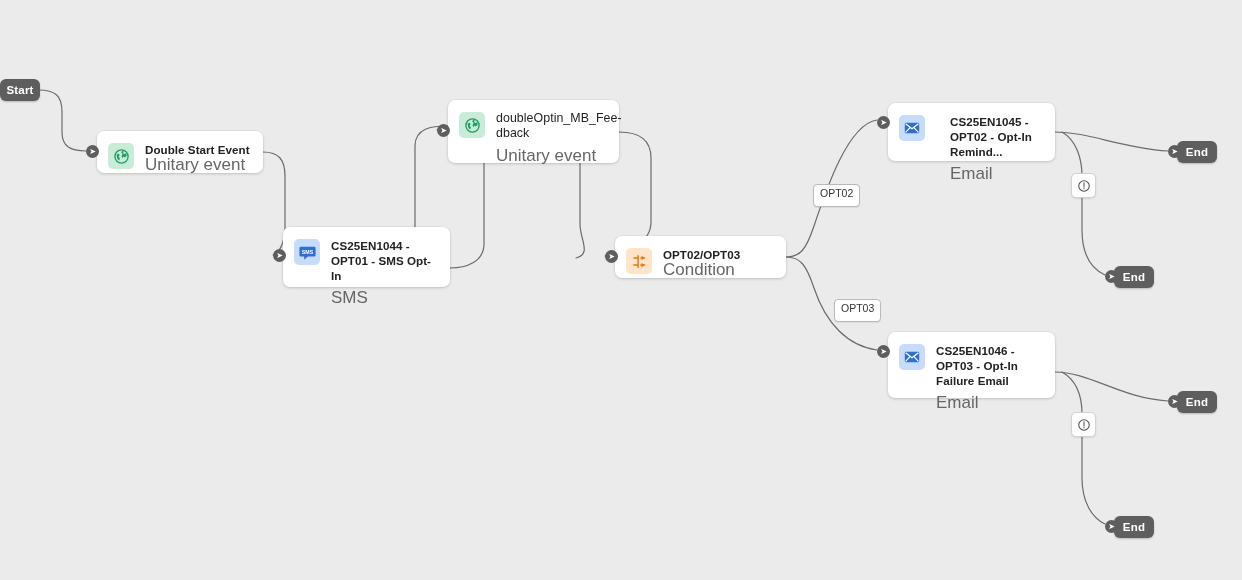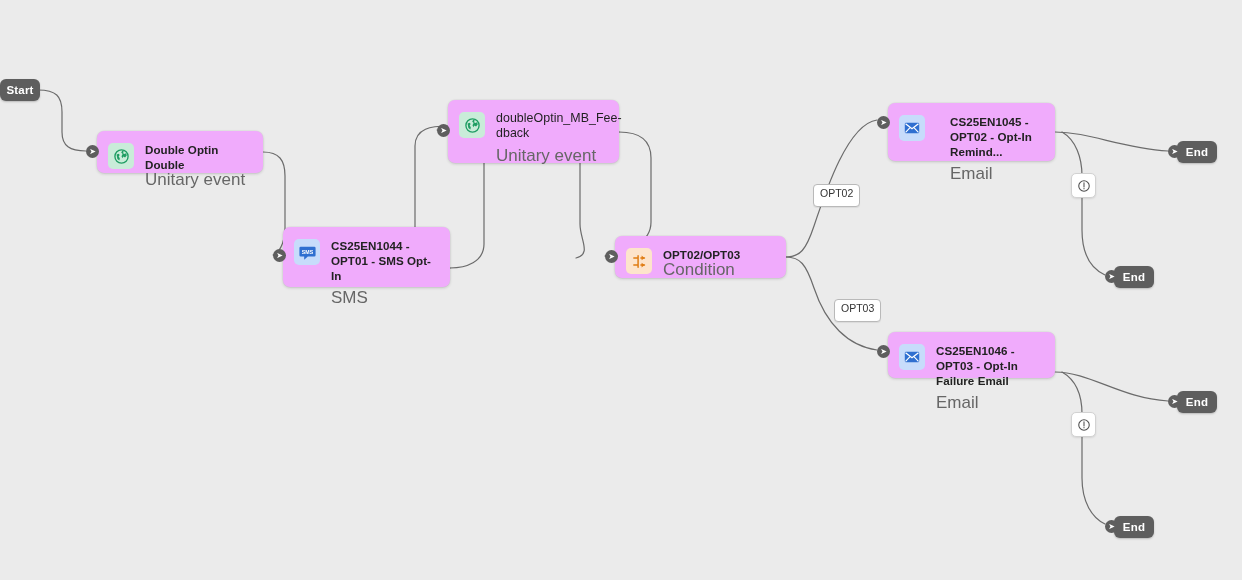--- a/index.html
+++ b/index.html
@@ -43,21 +43,21 @@
     height: 22px;
     min-width: 40px;
     padding: 0 17px;
     box-sizing: border-box;
     user-select: none;
   }
 
   
   .node {
     position: absolute;
-    background: #f0abfc;
+    background: #ffffff;
     border-radius: 7px;
     box-shadow: 0 1px 3px rgba(0,0,0,.17), 0 0 0 .5px rgba(0,0,0,.04);
     box-sizing: border-box;
     padding: 11px 12px 11px 11px;
     display: flex;
     align-items: flex-start;
     gap: 11px;
   }
   .node .ico {
     flex: 0 0 auto;
@@ -173,21 +173,21 @@
 
   <div class="node one-line" id="n-0" style="left: 97px; top: 131px; width: 166px; height: 42px;">
     <div class="ico green">
       <svg width="17" height="17" viewBox="0 0 24 24">
         <circle cx="12" cy="12" r="9.3" fill="none" stroke="#1f9d63" stroke-width="1.9"></circle>
         <path d="M5 9 L8 8 L9.4 10 L8 12 L9.6 14.4 L9 17.6 L6.2 15.6 Z" fill="#1f9d63"></path>
         <path d="M13.2 3.6 L15.4 5.4 L14 7.2 L15.8 8.6 L18.6 7.4 L19.4 10.6 L17 13.4 L14.6 12 L13.4 14.6 L12 11.6 L13.6 8.6 L11.6 6.4 Z" fill="#1f9d63"></path>
       </svg>
     </div>
     <div class="body">
-      <div class="ttl">Double Optin Double</div>
+      <div class="ttl">Double Start Event</div>
       <div class="sub">Unitary event</div>
     </div>
   </div>
 
   <div class="node two-line" id="n-1" style="left: 283px; top: 227px; width: 167px; height: 60px;">
     <div class="ico blue">
       <svg width="19" height="19" viewBox="0 0 24 24">
         <path d="M3.4 4.6 h17.2 a1.6 1.6 0 0 1 1.6 1.6 v9.4 a1.6 1.6 0 0 1 -1.6 1.6 h-8.2 l-4.6 4 v-4 h-4.4 a1.6 1.6 0 0 1 -1.6 -1.6 v-9.4 a1.6 1.6 0 0 1 1.6 -1.6 z" fill="#2f6fd0"></path>
         <text x="12" y="13.4" font-family="Liberation Sans, sans-serif" font-size="6.6" font-weight="bold" fill="#ffffff" text-anchor="middle">SMS</text>
       </svg>
@@ -233,21 +233,21 @@
         <path d="M3.4 6.4 L12 13 L20.6 6.4" fill="none" stroke="#ffffff" stroke-width="1.7"></path>
         <path d="M3.4 17.8 L9.4 11.6 M20.6 17.8 L14.6 11.6" fill="none" stroke="#ffffff" stroke-width="1.5"></path>
       </svg>
     </div>
     <div class="body">
       <div class="ttl">CS25EN1045 - OPT02 - Opt-In Remind...</div>
       <div class="sub">Email</div>
     </div>
   </div>
 
-  <div class="node two-line" id="n-5" style="left: 888px; top: 332px; width: 167px; height: 46px;">
+  <div class="node two-line" id="n-5" style="left: 888px; top: 332px; width: 167px; height: 66px;">
     <div class="ico blue">
       <svg width="18" height="18" viewBox="0 0 24 24">
         <rect x="2.4" y="5" width="19.2" height="14" rx="1.6" fill="#2f6fd0"></rect>
         <path d="M3.4 6.4 L12 13 L20.6 6.4" fill="none" stroke="#ffffff" stroke-width="1.7"></path>
         <path d="M3.4 17.8 L9.4 11.6 M20.6 17.8 L14.6 11.6" fill="none" stroke="#ffffff" stroke-width="1.5"></path>
       </svg>
     </div>
     <div class="body">
       <div class="ttl">CS25EN1046 - OPT03 - Opt-In Failure Email</div>
       <div class="sub">Email</div>

